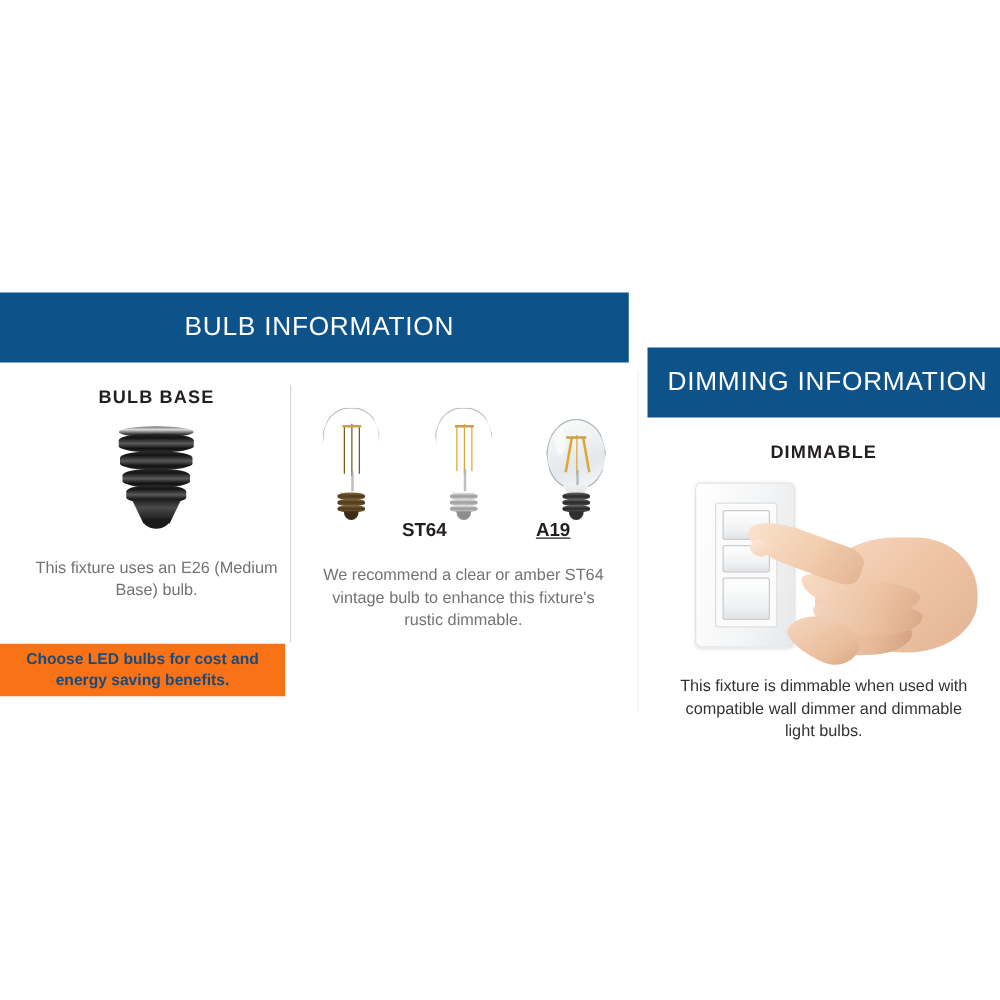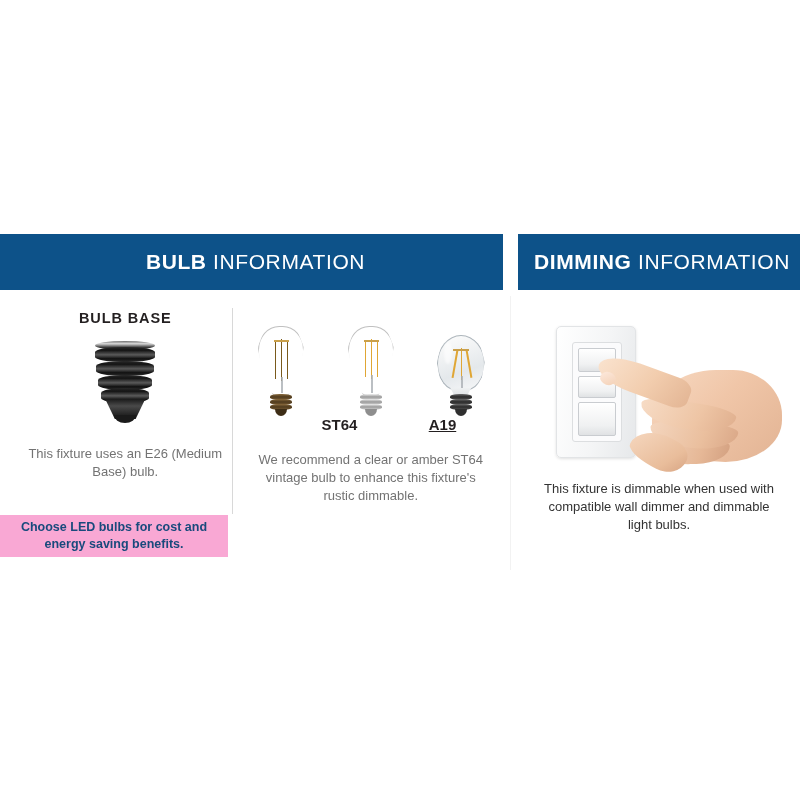--- a/index.html
+++ b/index.html
@@ -22,41 +22,41 @@
     background: #ffffff;
   }
 
   
   .panel {
     position: absolute;
     top: 234px;
     background: #ffffff;
   }
   .panel-bulb   { left: 0px;   width: 503px; }
-  .panel-dimming{ left: 518px; width: 282px; }
+  .panel-dimming{ left: 518px; width: 282px; margin-top: 44px; }
 
   .panel-header {
     height: 56px;
     background: #0d5289;
     display: flex;
     align-items: center;
     justify-content: center;
     box-sizing: border-box;
   }
   .panel-bulb .panel-header   { padding-left: 8px; }
   .panel-dimming .panel-header{ padding-left: 6px; }
 
   .header-title {
     font-size: 21px;
     letter-spacing: 0.6px;
     color: #ffffff;
     white-space: nowrap;
   }
   .header-title .hw-bold {
-    font-weight: bold;
+    font-weight: normal;
   }
   .header-title .hw-light {
     font-weight: normal;
   }
 
   
   .bulb-body {
     position: relative;
     display: flex;
     padding-top: 20px;
@@ -155,21 +155,21 @@
   .col-base .body-copy { width: 196px; }
   .col-shape .body-copy { width: 244px; }
 
   
   .callout {
     position: absolute;
     left: 0px;
     top: 281px;
     width: 228px;
     height: 42px;
-    background: #f9a8d4;
+    background: #f97316;
     display: flex;
     align-items: center;
     justify-content: center;
   }
   .callout-text {
     text-align: center;
     font-size: 12.5px;
     line-height: 17px;
     font-weight: bold;
     color: #184a7c;
@@ -561,20 +561,21 @@
 
   <section class="panel panel-dimming">
 
     <div class="panel-header">
       <div class="header-title">
         <span class="hw-bold">DIMMING</span><span>&nbsp;</span><span class="hw-light">INFORMATION</span>
       </div>
     </div>
 
     <div class="dim-body">
+      <h3 class="section-title">DIMMABLE</h3>
 
       <div class="dim-art">
         <div class="plate"></div>
         <div class="plate-inner"></div>
         <div class="rocker rocker-1"></div>
         <div class="rocker rocker-2"></div>
         <div class="rocker rocker-3"></div>
 
         <div class="hand">
           <div class="palm"></div>

